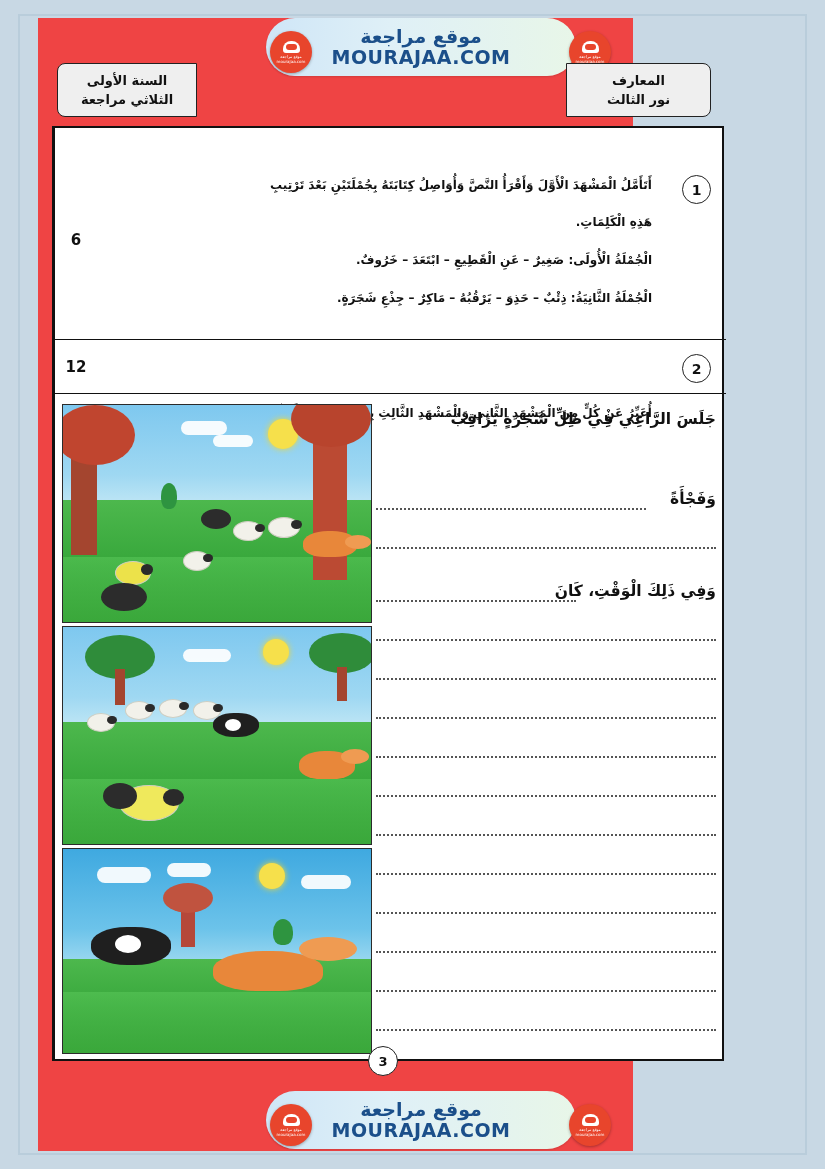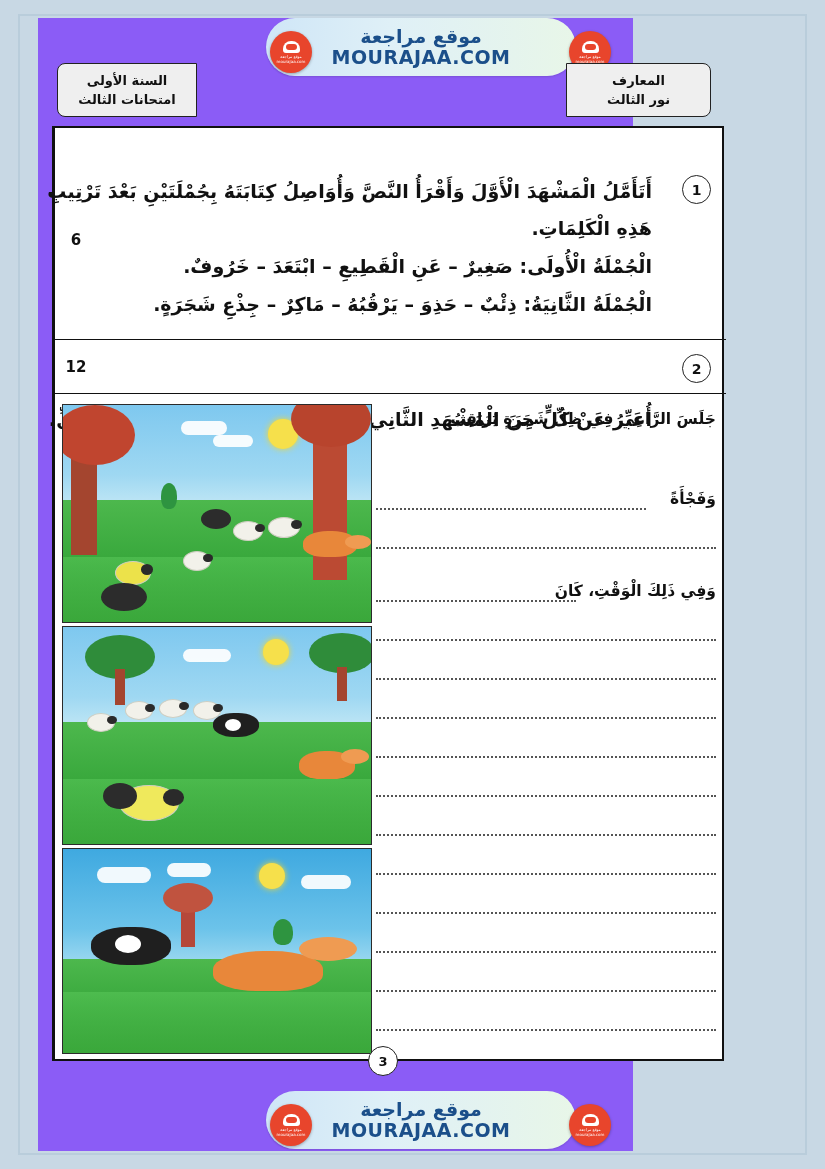--- a/index.html
+++ b/index.html
@@ -25,21 +25,21 @@
     left: 18px; top: 14px; right: 18px; bottom: 14px;
     border: 2px solid #b9cddb;
     box-sizing: border-box;
   }
   .sheet {
     position: absolute;
     left: 38px;
     top: 18px;
     width: 595px;
     height: 1133px;
-    background: #8b5cf6;
+    background: #ef4444;
     box-sizing: border-box;
     text-decoration: underline;
   }
 
   
   .banner {
     position: absolute;
     left: 228px;
     top: 0px;
     width: 310px;
@@ -188,21 +188,21 @@
     display: flex; align-items: center; justify-content: center;
     font-size: 14px; font-weight: bold; color: #111;
     background: #fff;
   }
   .q1 { left: 628px; top: 47px; }
   .q2 { left: 628px; top: 226px; }
 
   .ar-line {
     position: absolute;
     font-family: "DejaVu Sans", "Liberation Sans", sans-serif;
-    font-size: 19px;
+    font-size: 12px;
     font-weight: bold;
     color: #111;
     direction: rtl;
     text-align: right;
     white-space: nowrap;
     line-height: 1.6;
   }
   .l1 { right: 70px; top: 48px; }
   .l2 { right: 70px; top: 85px; }
   .l3 { right: 70px; top: 123px; }
@@ -301,21 +301,21 @@
       <div class="tiny">mourajaa.com</div>
     </div>
     <div class="logo-badge logo-right">
       <div class="glyph"></div>
       <div class="tiny">موقع مراجعة</div>
       <div class="tiny">mourajaa.com</div>
     </div>
 
     <div class="hdr hdr-right">
       <div>السنة الأولى</div>
-      <div>امتحانات الثالث</div>
+      <div>الثلاثي مراجعة</div>
     </div>
     <div class="hdr hdr-left">
       <div>المعارف</div>
       <div>نور الثالث</div>
     </div>
 
     <div class="body-box">
       <div class="mark-col"></div>
       <div class="mark mark-1">6</div>
       <div class="mark mark-2">12</div>

